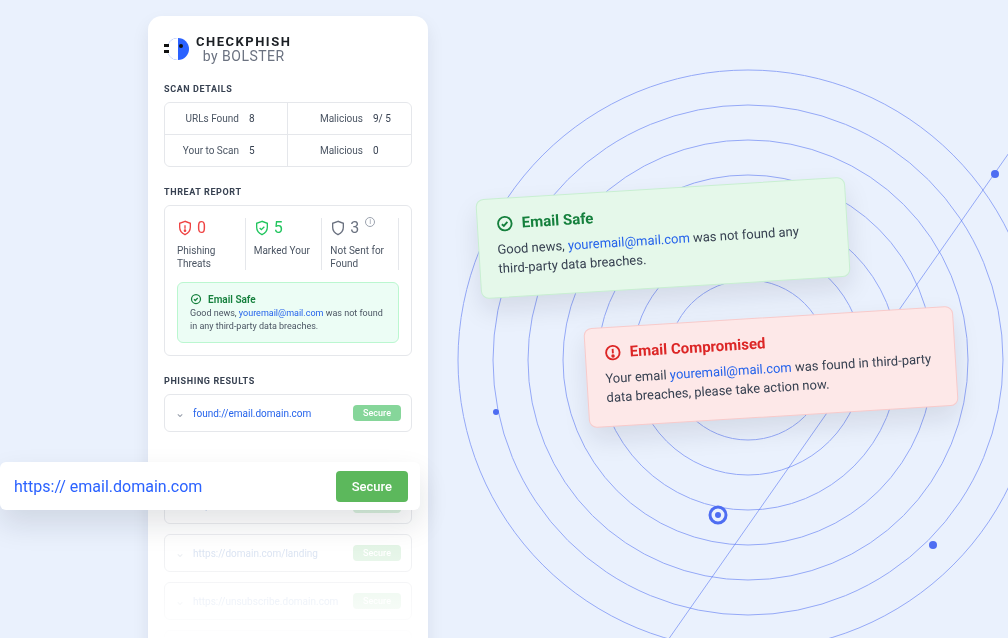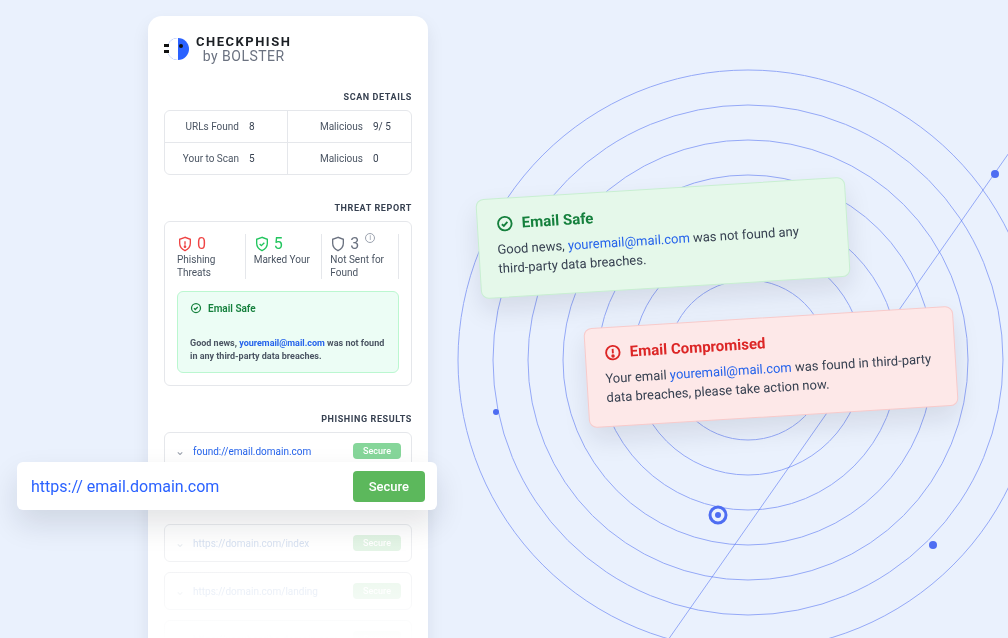--- a/index.html
+++ b/index.html
@@ -42,21 +42,21 @@
   }
 
   .brand { display:flex; align-items:center; gap:6px; }
   .brand-name { font-size:13px; font-weight:700; letter-spacing:1.5px; color:#1b1f24;}
   .brand-sub { font-size:14px; color:#6b7280; letter-spacing:0.5px; text-align:left; margin-top:-1px;}
   .brand-text{display:flex;flex-direction:column;align-items:center;}
 
   .section-title{
     font-size:9px; font-weight:700; letter-spacing:0.6px;
     color:#374151; text-transform:uppercase;
-    margin-top:28px; margin-bottom:8px;text-align:right;
+    margin-top:20px; margin-bottom:8px;
   }
 
   .stats-box{
     border:1px solid #e5e7eb; border-radius:6px;
     display:grid; grid-template-columns:1fr 1fr;
     font-size:10px; color:#4b5563;
   }
   .stat-cell{
     padding:10px 12px;
     display:flex;justify-content:space-between;align-items:center;
@@ -66,33 +66,33 @@
   .stat-label{text-align:right;flex:1;}
   .stat-val{margin-left:10px;min-width:26px;color:#374151;}
 
   .threat-box{
     border:1px solid #e5e7eb;border-radius:6px;padding:12px 12px 12px;
     display:grid;grid-template-columns:1fr 1fr 1fr;column-gap:8px;
   }
   .threat-cell{border-right:1px solid #e5e7eb;padding-right:8px;}
   .threat-cell:last-child{border-right:none;}
   .threat-top{display:flex;align-items:center;gap:4px;font-size:16px;font-weight:400;}
-  .threat-lbl{font-size:10px;color:#4b5563;margin-top:1px;line-height:1.25;}
+  .threat-lbl{font-size:10px;color:#4b5563;margin-top:8px;line-height:1.25;}
   .c-red{color:#ef4444;}
   .c-green{color:#22c55e;}
   .c-grey{color:#6b7280;}
 
   .email-safe-mini{
     grid-column:1/-1;
     margin-top:12px;
     background:#ecfdf5;border:1px solid #bbf7d0;border-radius:6px;
     padding:10px 12px;
   }
   .email-safe-mini .hdr{display:flex;align-items:center;gap:6px;color:#15803d;font-weight:600;font-size:10px;}
-  .email-safe-mini .body{font-size:9px;color:#4b5563;margin-top:23px;line-height:1.4;font-weight:bold;}
+  .email-safe-mini .body{font-size:9px;color:#4b5563;margin-top:2px;line-height:1.4;}
   .email-safe-mini .body .addr{color:#2563eb;}
 
   .result-row{
     border:1px solid #e5e7eb;border-radius:6px;
     padding:10px 10px;margin-bottom:10px;
     display:flex;align-items:center;gap:8px;justify-content:space-between;
     font-size:10px;
   }
   .result-row .chev{color:#9ca3af;font-size:12px;width:10px;}
   .result-row .url{color:#2563eb;flex:1;}
@@ -102,21 +102,21 @@
     font-size:9px;padding:3px 10px;font-weight:500;
   }
   .result-row.dim .badge{background:#d5efd9;}
   .result-row.dim .chev{color:#e0e5eb;}
   .result-row.skipped .url{color:#d9dee6;letter-spacing:1px;font-weight:600;font-size:9px;}
   .result-row.skipped .count{color:#d9dee6;font-weight:600;}
 
   
   .url-overlay{
     position:absolute;
-    top:462px; left:17px;
+    top:462px; left:0px;
     width:420px;height:48px;
     background:#fff;border-radius:6px;
     box-shadow:0 14px 30px rgba(15,23,42,0.12);
     display:flex;align-items:center;justify-content:space-between;
     padding:0 12px 0 14px;
   }
   .url-overlay .txt{color:#2b62ff;font-size:16px;}
   .url-overlay .btn{
     background:#5cb85c;color:#fff;font-size:13px;
     padding:8px 16px;border-radius:4px;font-weight:500;

